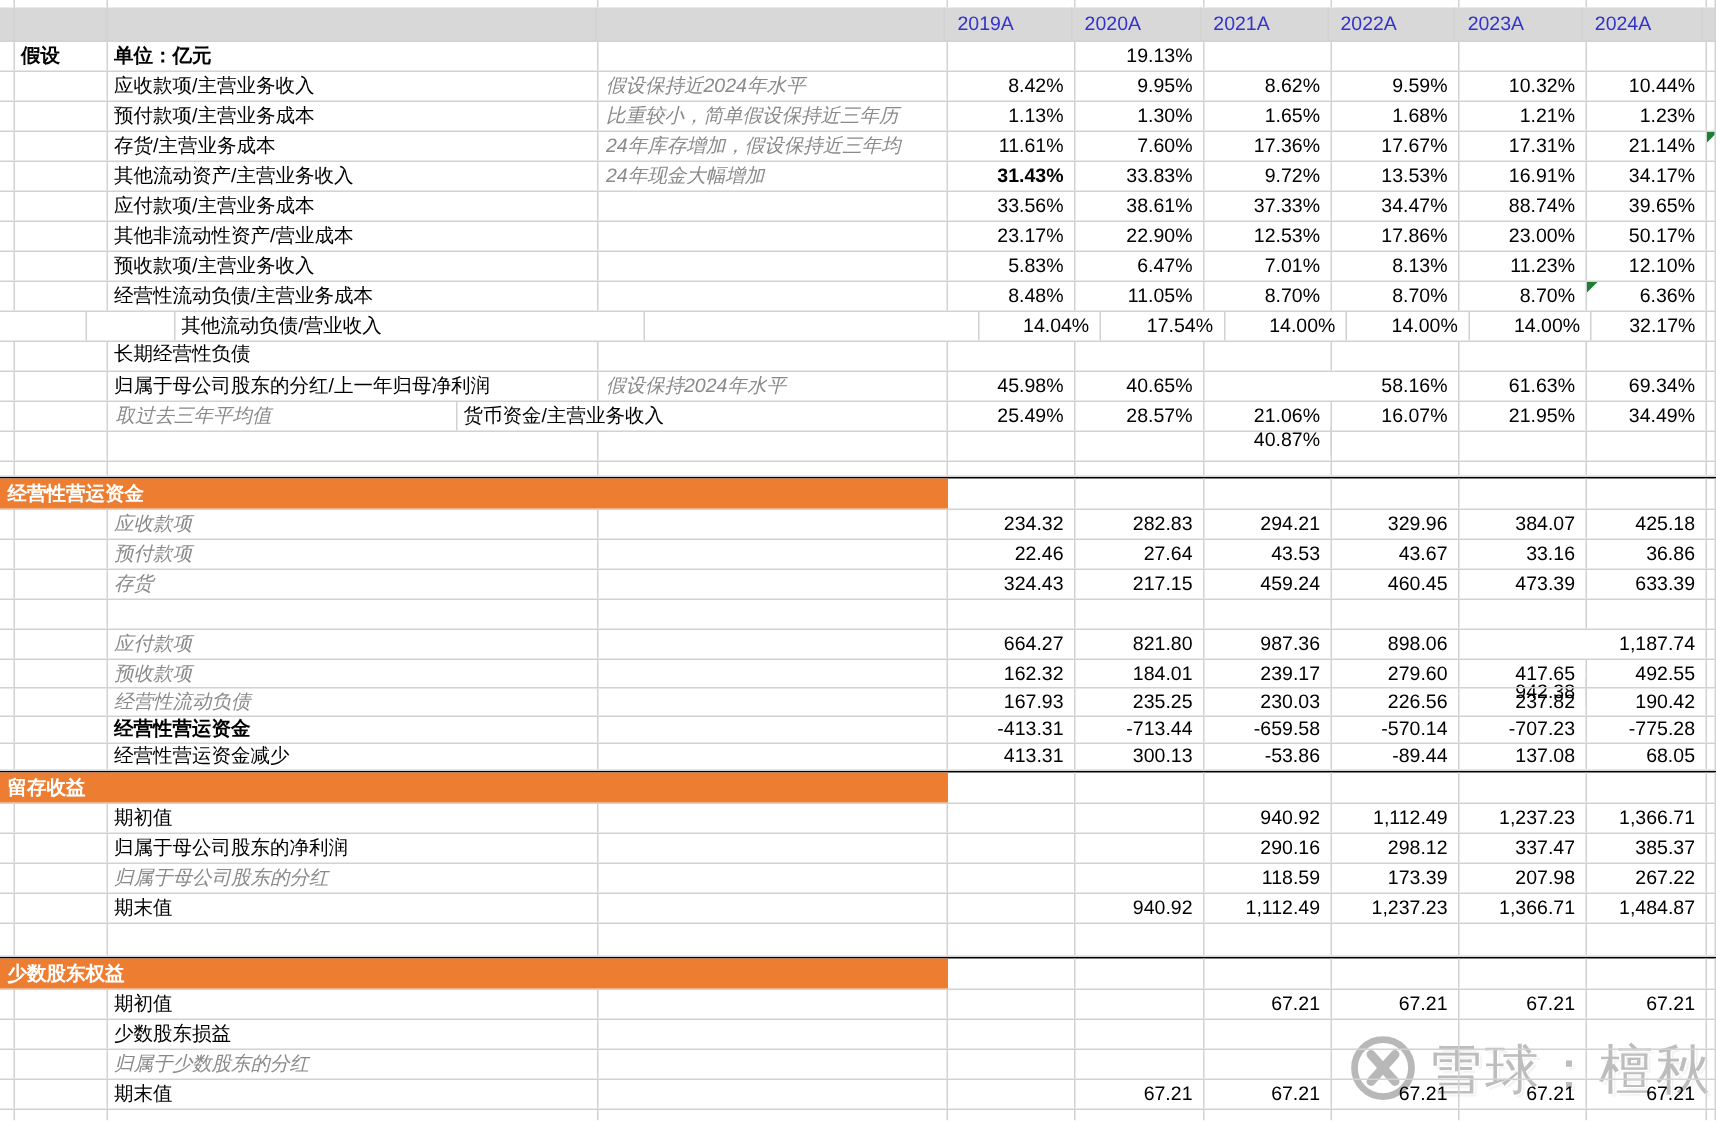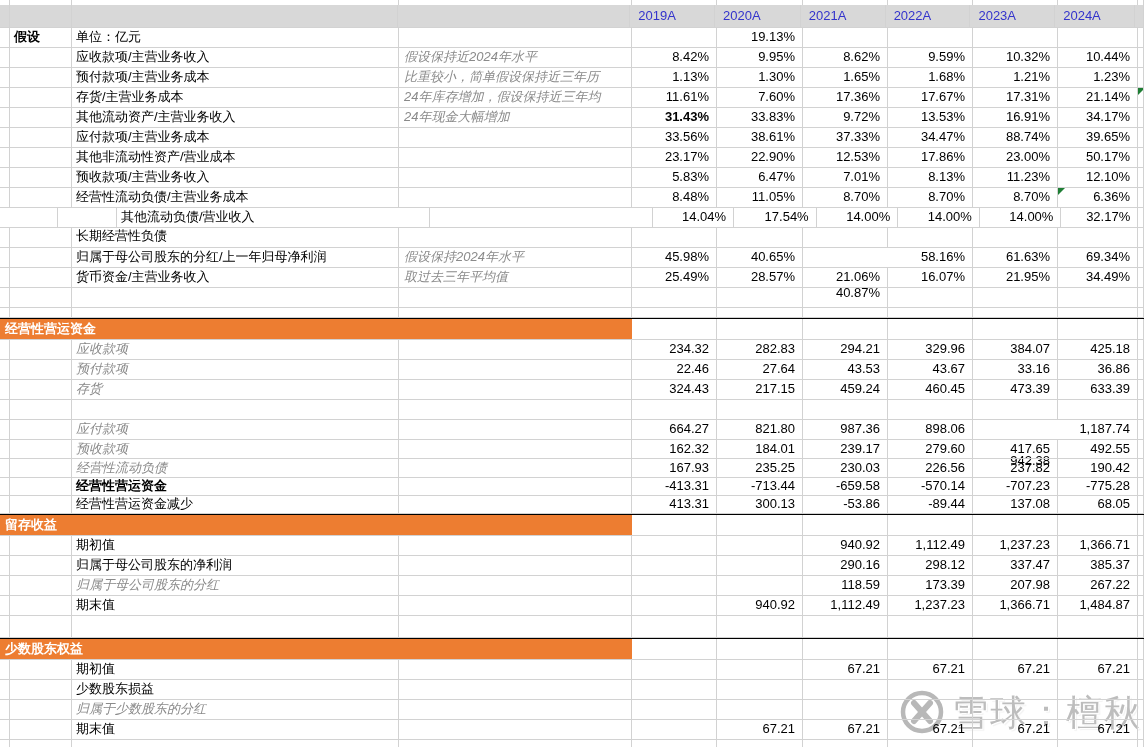--- a/index.html
+++ b/index.html
@@ -63,21 +63,21 @@
       <div class="c" style="width: 86px;">2020A</div>
       <div class="c" style="width: 85px;">2021A</div>
       <div class="c" style="width: 85px;">2022A</div>
       <div class="c" style="width: 85px;">2023A</div>
       <div class="c" style="width: 80px;">2024A</div>
       <div class="c" style="width: 6px;"></div>
     </div>
     <div class="row" style="height: 20px; line-height: 18px;">
       <div class="c" style="width: 10px;"></div>
       <div class="c lab bold" style="width: 62px;">假设</div>
-      <div class="c lab" style="width: 327px;">单位：亿元</div>
+      <div class="c lab" style="width: 327px; font-weight: bold;">单位：亿元</div>
       <div class="c" style="width: 233px;"></div>
       <div class="c num" style="width: 85px;"></div>
       <div class="c num" style="width: 86px;">19.13%</div>
       <div class="c num" style="width: 85px;"></div>
       <div class="c num" style="width: 85px;"></div>
       <div class="c num" style="width: 85px;"></div>
       <div class="c num" style="width: 80px;"></div>
       <div class="c" style="width: 6px;"></div>
     </div>
     <div class="row" style="height: 20px; line-height: 18px;">
@@ -219,22 +219,22 @@
       <div class="c num" style="width: 86px;">40.65%</div>
       <div class="c num" style="width: 85px; margin-top: 36px;">40.87%</div>
       <div class="c num" style="width: 85px;">58.16%</div>
       <div class="c num" style="width: 85px;">61.63%</div>
       <div class="c num" style="width: 80px;">69.34%</div>
       <div class="c" style="width: 6px;"></div>
     </div>
     <div class="row" style="height: 20px; line-height: 18px;">
       <div class="c" style="width: 10px;"></div>
       <div class="c" style="width: 62px;"></div>
+      <div class="c note" style="width: 233px;">取过去三年平均值</div>
       <div class="c lab " style="width: 327px;">货币资金/主营业务收入</div>
-      <div class="c note" style="width: 233px;">取过去三年平均值</div>
       <div class="c num" style="width: 85px;">25.49%</div>
       <div class="c num" style="width: 86px;">28.57%</div>
       <div class="c num" style="width: 85px;">21.06%</div>
       <div class="c num" style="width: 85px;">16.07%</div>
       <div class="c num" style="width: 85px;">21.95%</div>
       <div class="c num" style="width: 80px;">34.49%</div>
       <div class="c" style="width: 6px;"></div>
     </div>
     <div class="row" style="height: 20px; line-height: 18px;">
       <div class="c" style="width: 10px;"></div>

